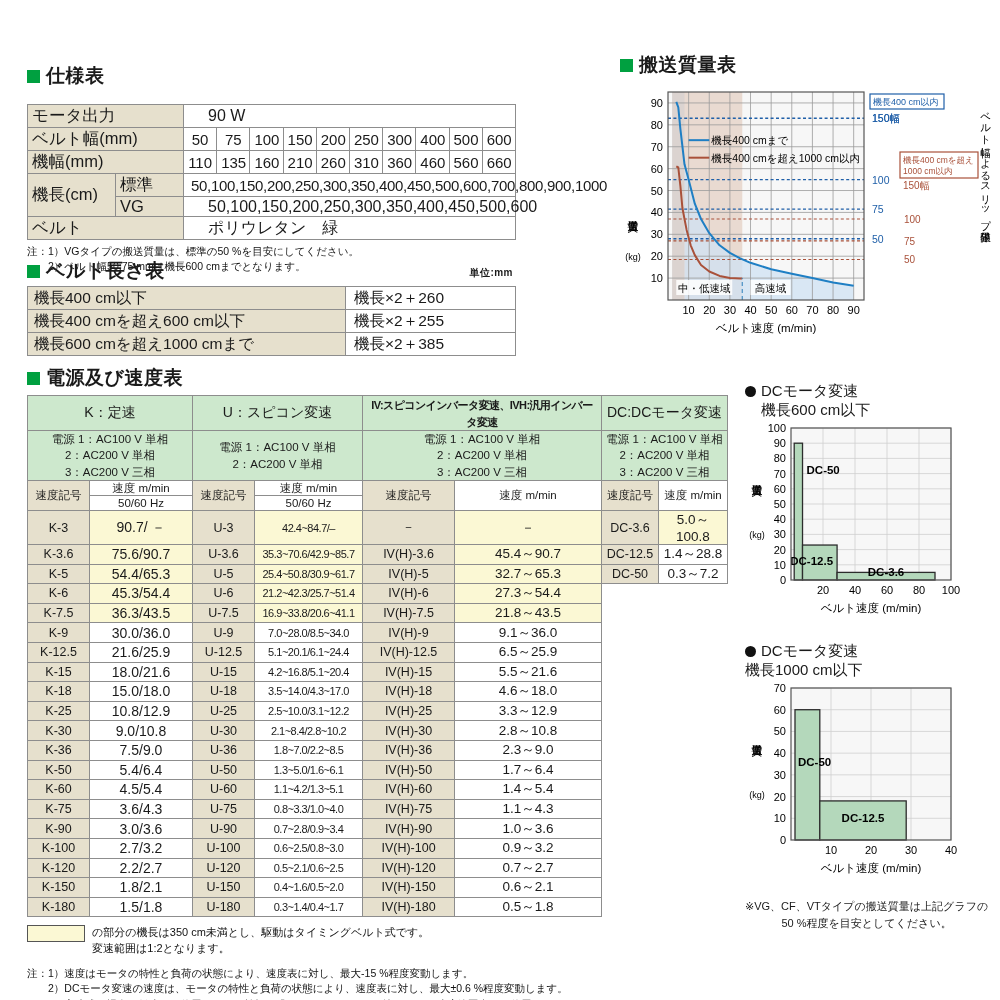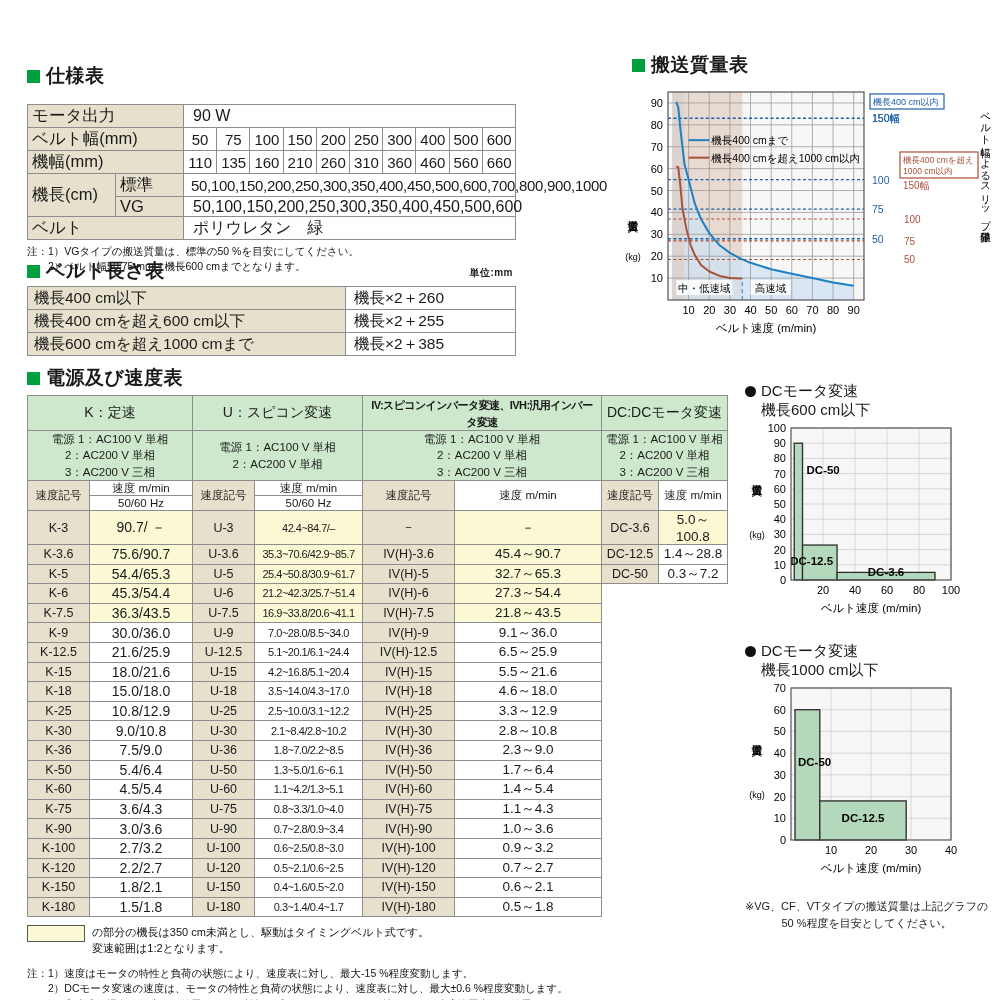--- a/index.html
+++ b/index.html
@@ -24,21 +24,21 @@
   .white { background:#ffffff; }
 
   
   #spec { position:absolute; left:27px; top:63px; width:488px; }
   #spec .sec-title { margin-bottom:15px; }
   #spec table { width:488px; }
   #spec td { height:20px; font-size:16px; }
   #spec td.lbl { font-size:16.5px; }
   #spec td.num { text-align:center; font-size:15px; }
   #spec td.wide { font-size:15px; padding-left:7px; letter-spacing:-0.3px; }
-  #spec td.big { font-size:16px; padding-left:9px; }
+  #spec td.big { font-size:16px; padding-left:24px; }
 
   .note { font-size:10.5px; line-height:1.45; color:#111; }
 
   
   #belt { position:absolute; left:27px; top:258px; width:488px; }
   #belt .sec-title { margin-bottom:2px; }
   #belt .unit { position:absolute; right:2px; top:8px; font-size:10px; }
   #belt table { width:488px; }
   #belt td { height:23px; font-size:15.5px; }
   #belt td.l { padding-left:6px; }
@@ -60,21 +60,21 @@
   tr.dr td { height:19.6px; }
   td.code { font-size:12.5px; font-weight:bold; }
   td.v1 { font-size:14px; }
   td.v2 { font-size:11px; letter-spacing:-0.5px;margin-top:48px; }
   td.v3 { font-size:13.5px; }
 
   .legendbox { width:58px; height:17px; border:1px solid #555; background:#fbf8d4; display:inline-block; vertical-align:middle; }
 
   
   #mass { position:absolute; left:620px; top:52px; width:375px; height:305px; }
-  #mass .sec-title { margin-bottom:6px;margin-left:12px; }
+  #mass .sec-title { margin-bottom:6px; }
 
   
   .dchead { font-size:15px; font-weight:normal; }
   #dc1 { position:absolute; left:745px; top:382px; }
   #dc2 { position:absolute; left:745px; top:642px; }
   .dcnote { position:absolute; left:745px; top:898px; font-size:11px; line-height:1.5;text-align:center; }
 </style>
 </head>
 <body>
 
@@ -551,21 +551,21 @@
       <text x="12" y="118" font-size="9" text-anchor="middle" font-family="&quot;Liberation Sans&quot;,sans-serif">(kg)</text>
       <text x="126" y="192" font-size="11.5" text-anchor="middle" font-family="&quot;Liberation Sans&quot;,sans-serif">ベルト速度 (m/min)</text>
     </svg>
 </div>
 
 <div id="dc2">
   <div style="display:flex;align-items:center;gap:5px">
     <span class="dot"></span>
     <span class="dchead">DCモータ変速</span>
   </div>
-  <div class="dchead" style="margin-left:16px">機長1000 cm以下</div>
+  <div class="dchead" style="">機長1000 cm以下</div>
   <svg id="dc2Svg" width="250" height="215">
       <rect x="46" y="8" width="160" height="152" fill="#f7f7f7"></rect>
       <line x1="86" y1="8" x2="86" y2="160" stroke="#cfcfcf" stroke-width="0.8"></line>
       <line x1="126" y1="8" x2="126" y2="160" stroke="#cfcfcf" stroke-width="0.8"></line>
       <line x1="166" y1="8" x2="166" y2="160" stroke="#cfcfcf" stroke-width="0.8"></line>
       <line x1="206" y1="8" x2="206" y2="160" stroke="#cfcfcf" stroke-width="0.8"></line>
       <line x1="46" y1="138.28571428571428" x2="206" y2="138.28571428571428" stroke="#cfcfcf" stroke-width="0.8"></line>
       <line x1="46" y1="116.57142857142858" x2="206" y2="116.57142857142858" stroke="#cfcfcf" stroke-width="0.8"></line>
       <line x1="46" y1="94.85714285714286" x2="206" y2="94.85714285714286" stroke="#cfcfcf" stroke-width="0.8"></line>
       <line x1="46" y1="73.14285714285715" x2="206" y2="73.14285714285715" stroke="#cfcfcf" stroke-width="0.8"></line>

